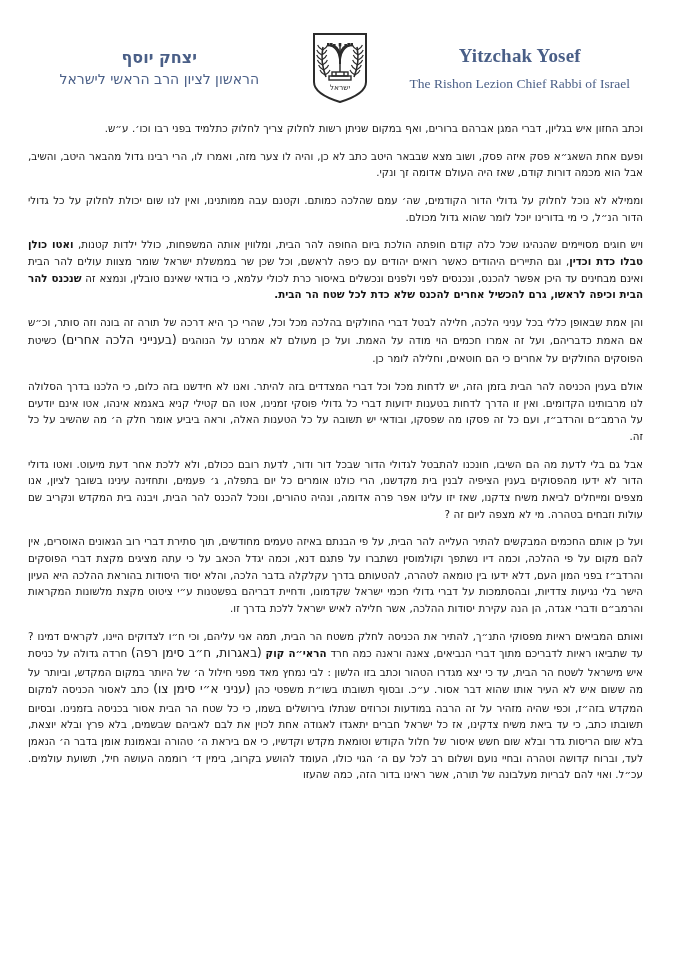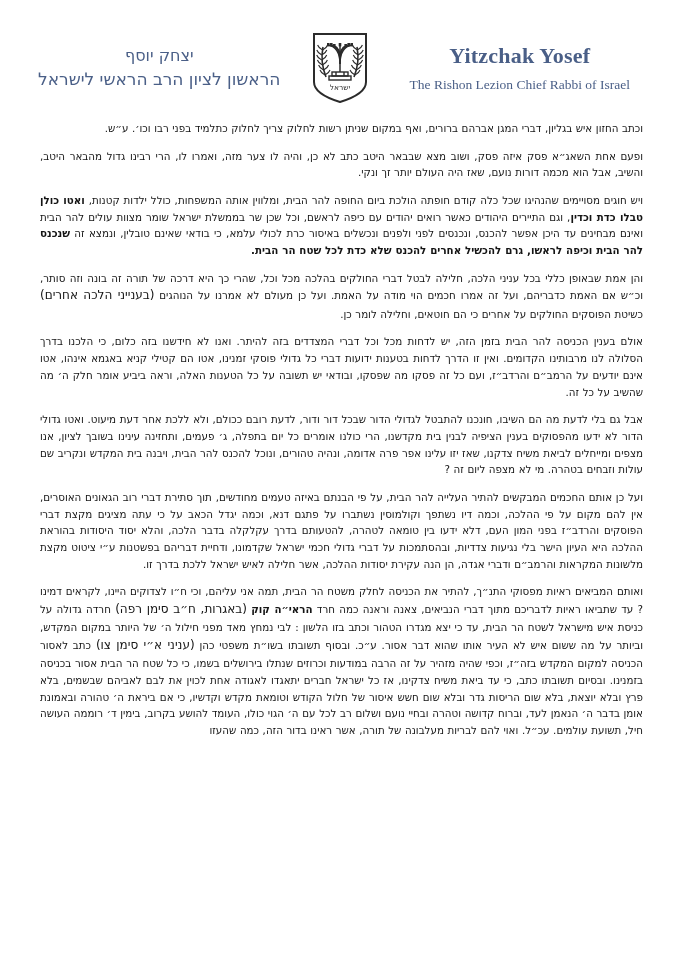--- a/index.html
+++ b/index.html
@@ -32,21 +32,21 @@
     flex: 1 1 0;
     display: flex;
     flex-direction: column;
     justify-content: center;
   }
   .lh-left { align-items: center; }
   .lh-right { align-items: center; }
 
   .en-name {
     font-family: "Liberation Serif", "DejaVu Serif", serif;
-    font-size: 22px;
+    font-size: 19px;
     font-weight: 700;
     color: #4a5f87;
     letter-spacing: 0.2px;
     line-height: 1.25;
     direction: ltr;
     text-align: center;
     white-space: nowrap;
   }
   .en-title {
     font-family: "Liberation Serif", "DejaVu Serif", serif;
@@ -55,30 +55,30 @@
     color: #4a5f87;
     line-height: 1.3;
     direction: ltr;
     text-align: right;
     white-space: nowrap;
     margin-top: 7px;
   }
   .he-name {
     font-family: "DejaVu Sans", "Liberation Sans", sans-serif;
     font-size: 16px;
-    font-weight: 400;
+    font-weight: 700;
     color: #4a5f87;
     line-height: 1.25;
     direction: rtl;
     text-align: left;
     white-space: nowrap;
   }
   .he-title {
     font-family: "DejaVu Sans", "Liberation Sans", sans-serif;
-    font-size: 17px;
+    font-size: 14px;
     font-weight: 400;
     color: #4a5f87;
     line-height: 1.3;
     direction: rtl;
     text-align: center;
     white-space: nowrap;
     margin-top: 2px;
   }
 
   .emblem {
@@ -87,21 +87,21 @@
     height: 72px;
     margin: 0 10px;
     display: flex;
     align-items: flex-end;
     justify-content: center;
   }
   .emblem svg { display: block; }
 
   
   .body {
-    padding: 12px 36px 0 40px;
+    padding: 12px 36px 0 28px;
     box-sizing: border-box;
     direction: rtl;
   }
   p.para {
     margin: 0 0 11px 0;
     font-family: "DejaVu Sans", "Liberation Sans", sans-serif;
     font-size: 10.3px;
     line-height: 1.62;
     color: #141414;
     text-align: justify;
@@ -199,21 +199,22 @@
 
     <div class="lh-side lh-right">
       <div class="he-name">יצחק יוסף</div>
       <div class="he-title">הראשון לציון הרב הראשי לישראל</div>
     </div>
 
   </div>
 
   <div class="body" id="body-text">
       <p class="para"><span>וכתב החזון איש בגליון, דברי המגן אברהם ברורים, ואף במקום שניתן רשות לחלוק צריך לחלוק כתלמיד בפני רבו וכו׳. ע״ש.</span></p>
-      <p class="para"><span>ופעם אחת השאג״א פסק איזה פסק, ושוב מצא שבבאר היטב כתב לא כן, והיה לו צער מזה, ואמרו לו, הרי רבינו גדול מהבאר היטב, והשיב, אבל הוא מכמה דורות נועם, שאז היה העולם יותר זך ונקי.</span></p>
+      <p class="para"><span>ופעם אחת השאג״א פסק איזה פסק, ושוב מצא שבבאר היטב כתב לא כן, והיה לו צער מזה, ואמרו לו, הרי רבינו גדול מהבאר היטב, והשיב, אבל הוא מכמה דורות קודם, שאז היה העולם אדומה זך ונקי.</span></p>
+      <p class="para"><span>וממילא לא נוכל לחלוק על גדולי הדור הקודמים, שה׳ עמם שהלכה כמותם. וקטנם עבה ממותנינו, ואין לנו שום יכולת לחלוק על כל גדולי הדור הנ״ל, כי מי בדורינו יוכל לומר שהוא גדול מכולם.</span></p>
       <p class="para"><span>ויש חוגים מסויימים שהנהיגו שכל כלה קודם חופתה הולכת ביום החופה להר הבית, ומלווין אותה המשפחות, כולל ילדות קטנות, </span><b class="em">ואטו כולן טבלו כדת וכדין</b><span>, וגם התיירים היהודים כאשר רואים יהודים עם כיפה לראשם, וכל שכן שר בממשלת ישראל שומר מצוות עולים להר הבית ואינם מבחינים עד היכן אפשר להכנס, ונכנסים לפני ולפנים ונכשלים באיסור כרת לכולי עלמא, כי בודאי שאינם טובלין, ונמצא זה </span><b class="em">שנכנס להר הבית וכיפה לראשו, גרם להכשיל אחרים להכנס שלא כדת לכל שטח הר הבית.</b></p>
       <p class="para"><span>והן אמת שבאופן כללי בכל עניני הלכה, חלילה לבטל דברי החולקים בהלכה מכל וכל, שהרי כך היא דרכה של תורה זה בונה וזה סותר, וכ״ש אם האמת כדבריהם, ועל זה אמרו חכמים הוי מודה על האמת. ועל כן מעולם לא אמרנו על הנוהגים </span><span class="src">(בענייני הלכה אחרים)</span><span> כשיטת הפוסקים החולקים על אחרים כי הם חוטאים, וחלילה לומר כן.</span></p>
       <p class="para"><span>אולם בענין הכניסה להר הבית בזמן הזה, יש לדחות מכל וכל דברי המצדדים בזה להיתר. ואנו לא חידשנו בזה כלום, כי הלכנו בדרך הסלולה לנו מרבותינו הקדומים. ואין זו הדרך לדחות בטענות ידועות דברי כל גדולי פוסקי זמנינו, אטו הם קטילי קניא באגמא אינהו, אטו אינם יודעים על הרמב״ם והרדב״ז, ועם כל זה פסקו מה שפסקו, ובודאי יש תשובה על כל הטענות האלה, וראה ביביע אומר חלק ה׳ מה שהשיב על כל זה.</span></p>
       <p class="para"><span>אבל גם בלי לדעת מה הם השיבו, חונכנו להתבטל לגדולי הדור שבכל דור ודור, לדעת רובם ככולם, ולא ללכת אחר דעת מיעוט. ואטו גדולי הדור לא ידעו מהפסוקים בענין הציפיה לבנין בית מקדשנו, הרי כולנו אומרים כל יום בתפלה, ג׳ פעמים, ותחזינה עינינו בשובך לציון, אנו מצפים ומייחלים לביאת משיח צדקנו, שאז יזו עלינו אפר פרה אדומה, ונהיה טהורים, ונוכל להכנס להר הבית, ויבנה בית המקדש ונקריב שם עולות וזבחים בטהרה. מי לא מצפה ליום זה ?</span></p>
       <p class="para"><span>ועל כן אותם החכמים המבקשים להתיר העלייה להר הבית, על פי הבנתם באיזה טעמים מחודשים, תוך סתירת דברי רוב הגאונים האוסרים, אין להם מקום על פי ההלכה, וכמה דיו נשתפך וקולמוסין נשתברו על פתגם דנא, וכמה יגדל הכאב על כי עתה מציגים מקצת דברי הפוסקים והרדב״ז בפני המון העם, דלא ידעו בין טומאה לטהרה, להטעותם בדרך עקלקלה בדבר הלכה, והלא יסוד היסודות בהוראת ההלכה היא העיון הישר בלי נגיעות צדדיות, ובהסתמכות על דברי גדולי חכמי ישראל שקדמונו, ודחיית דבריהם בפשטנות ע״י ציטוט מקצת מלשונות המקראות והרמב״ם ודברי אגדה, הן הנה עקירת יסודות ההלכה, אשר חלילה לאיש ישראל ללכת בדרך זו.</span></p>
       <p class="para"><span>ואותם המביאים ראיות מפסוקי התנ״ך, להתיר את הכניסה לחלק משטח הר הבית, תמה אני עליהם, וכי ח״ו לצדוקים היינו, לקראים דמינו ? עד שתביאו ראיות לדבריכם מתוך דברי הנביאים, צאנה וראנה כמה חרד </span><b class="em">הראי״ה קוק</b><span> </span><span class="src">(באגרות, ח״ב סימן רפה)</span><span> חרדה גדולה על כניסת איש מישראל לשטח הר הבית, עד כי יצא מגדרו הטהור וכתב בזו הלשון : לבי נמחץ מאד מפני חילול ה׳ של היותר במקום המקדש, וביותר על מה ששום איש לא העיר אותו שהוא דבר אסור. ע״כ. ובסוף תשובתו בשו״ת משפטי כהן </span><span class="src">(עניני א״י סימן צו)</span><span> כתב לאסור הכניסה למקום המקדש בזה״ז, וכפי שהיה מזהיר על זה הרבה במודעות וכרוזים שנתלו בירושלים בשמו, כי כל שטח הר הבית אסור בכניסה בזמנינו. ובסיום תשובתו כתב, כי עד ביאת משיח צדקינו, אז כל ישראל חברים יתאגדו לאגודה אחת לכוין את לבם לאביהם שבשמים, בלא פרץ ובלא יוצאת, בלא שום הריסות גדר ובלא שום חשש איסור של חלול הקודש וטומאת מקדש וקדשיו, כי אם ביראת ה׳ טהורה ובאמונת אומן בדבר ה׳ הנאמן לעד, וברוח קדושה וטהרה ובחיי נועם ושלום רב לכל עם ה׳ הגוי כולו, העומד להושע בקרוב, בימין ד׳ רוממה העושה חיל, תשועת עולמים. עכ״ל. ואוי להם לבריות מעלבונה של תורה, אשר ראינו בדור הזה, כמה שהעזו</span></p>
     </div>
 
 </div>
 

